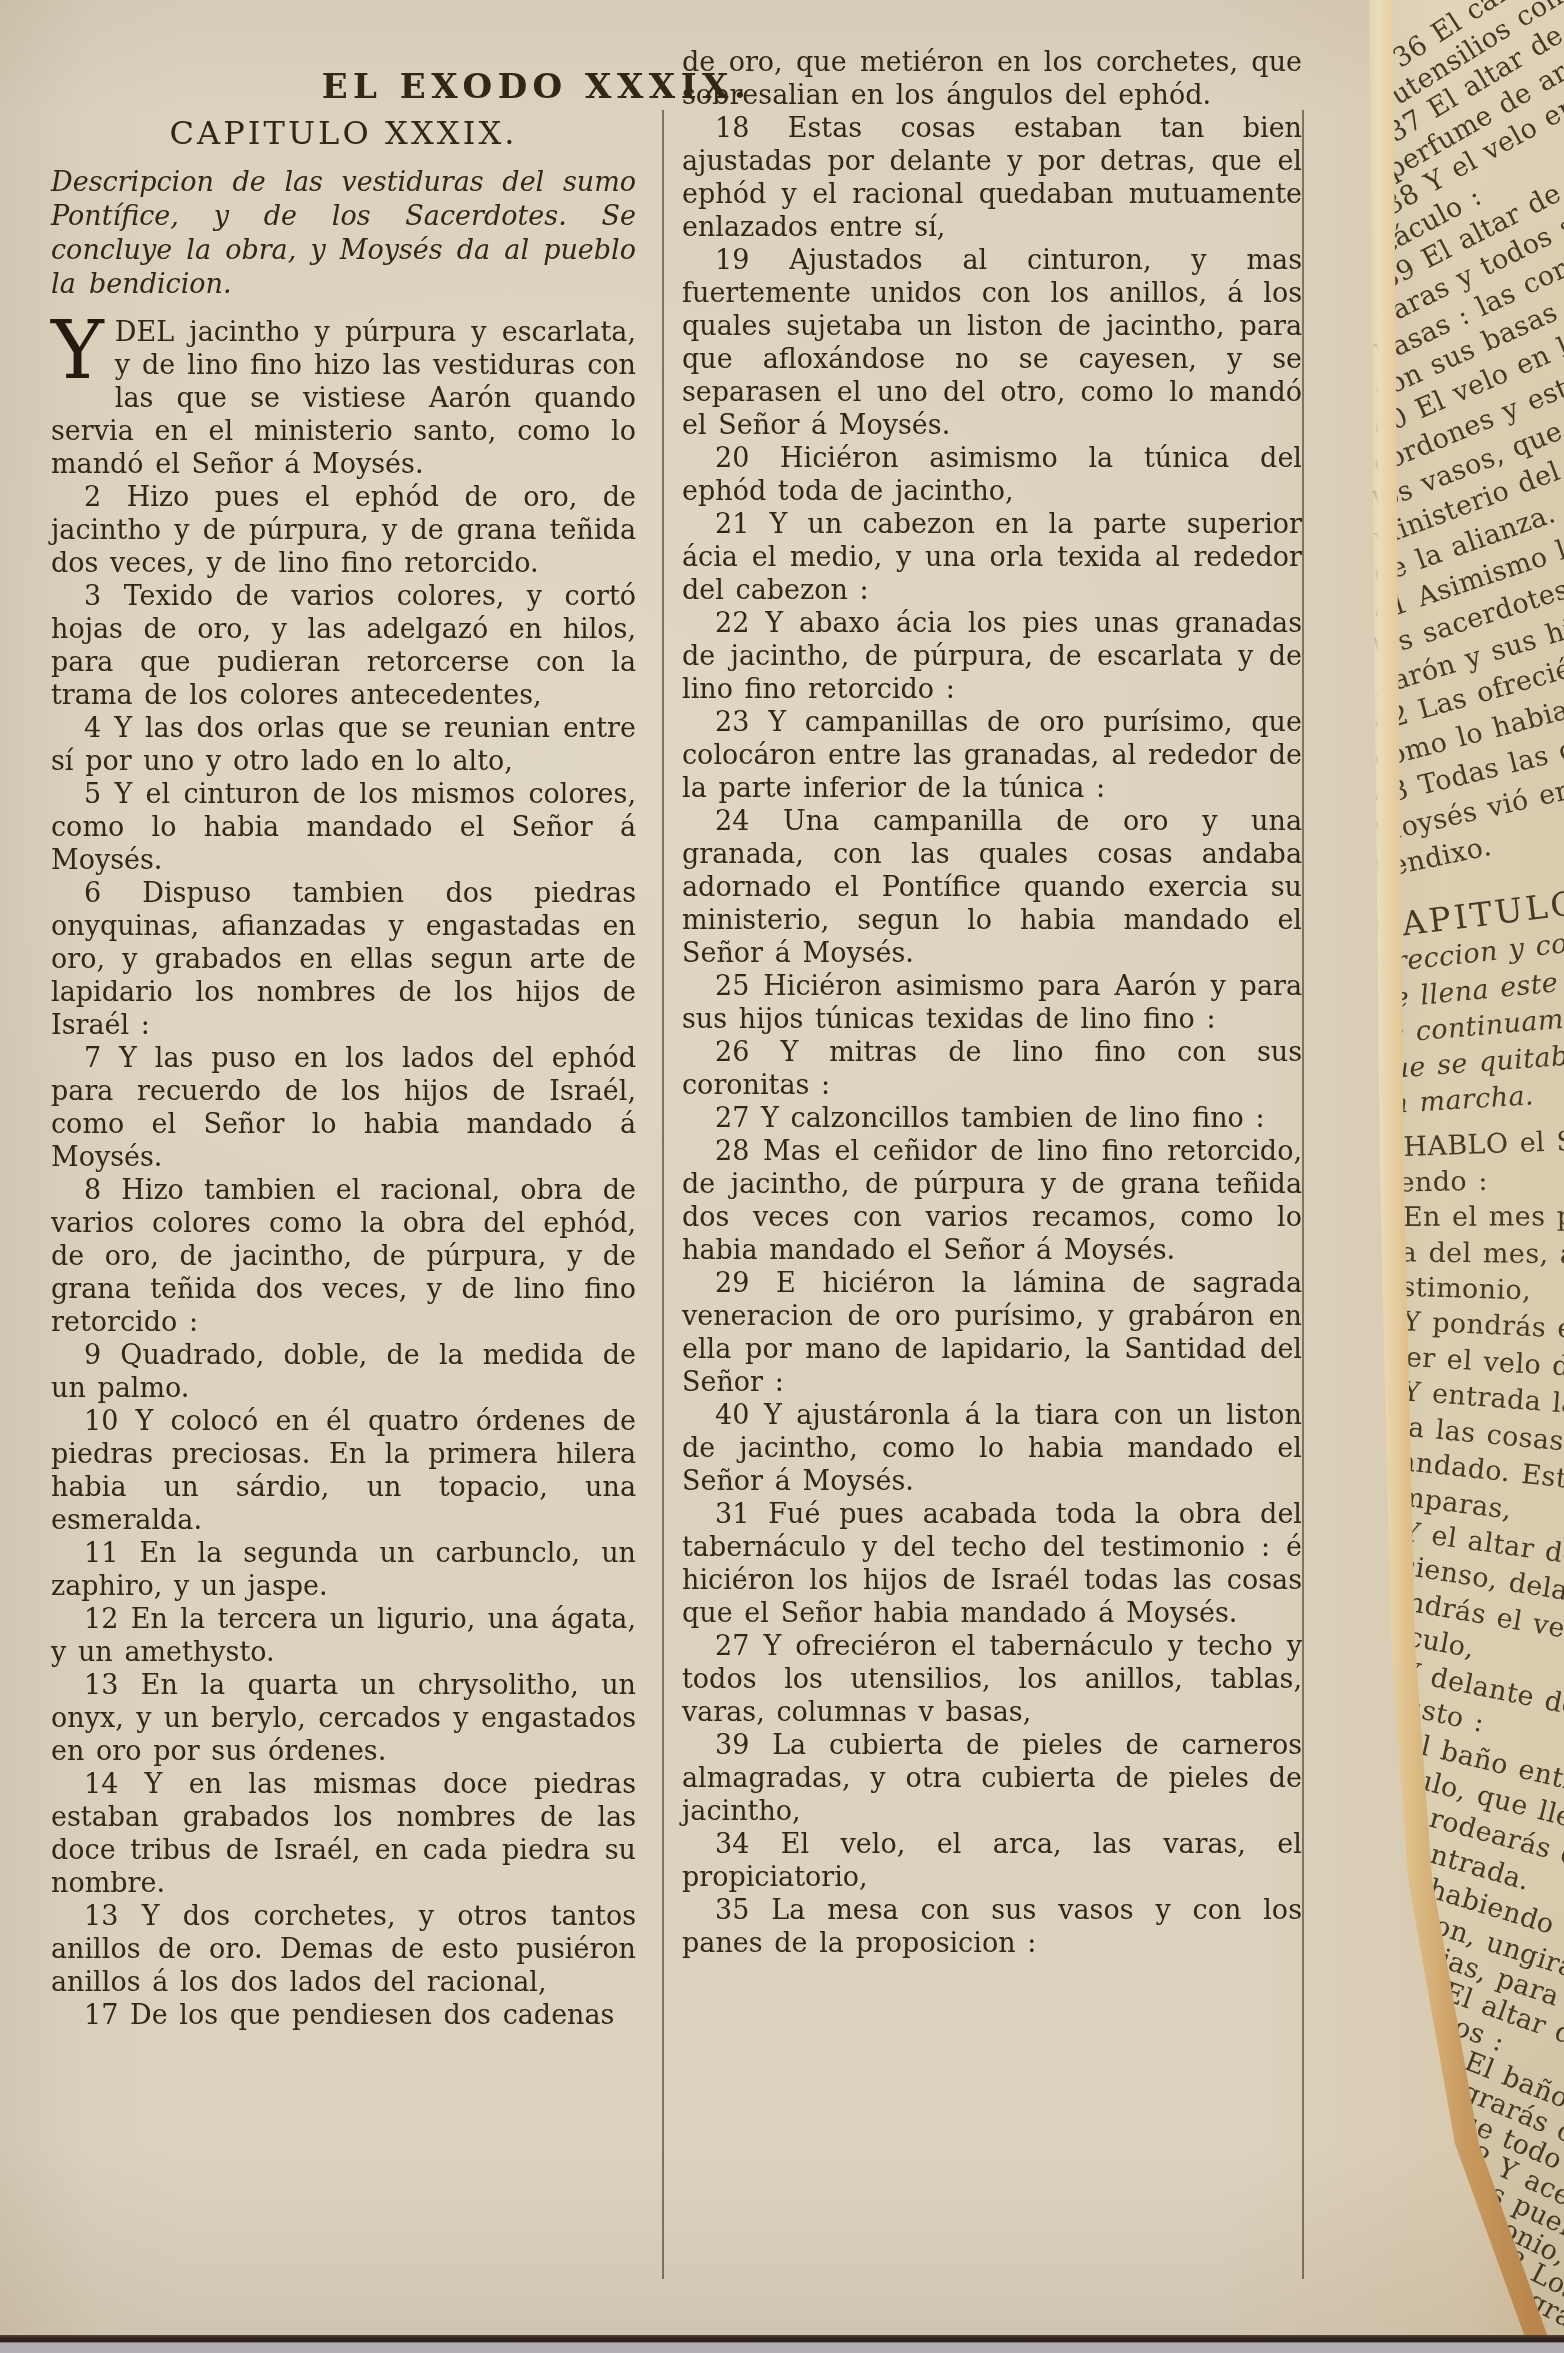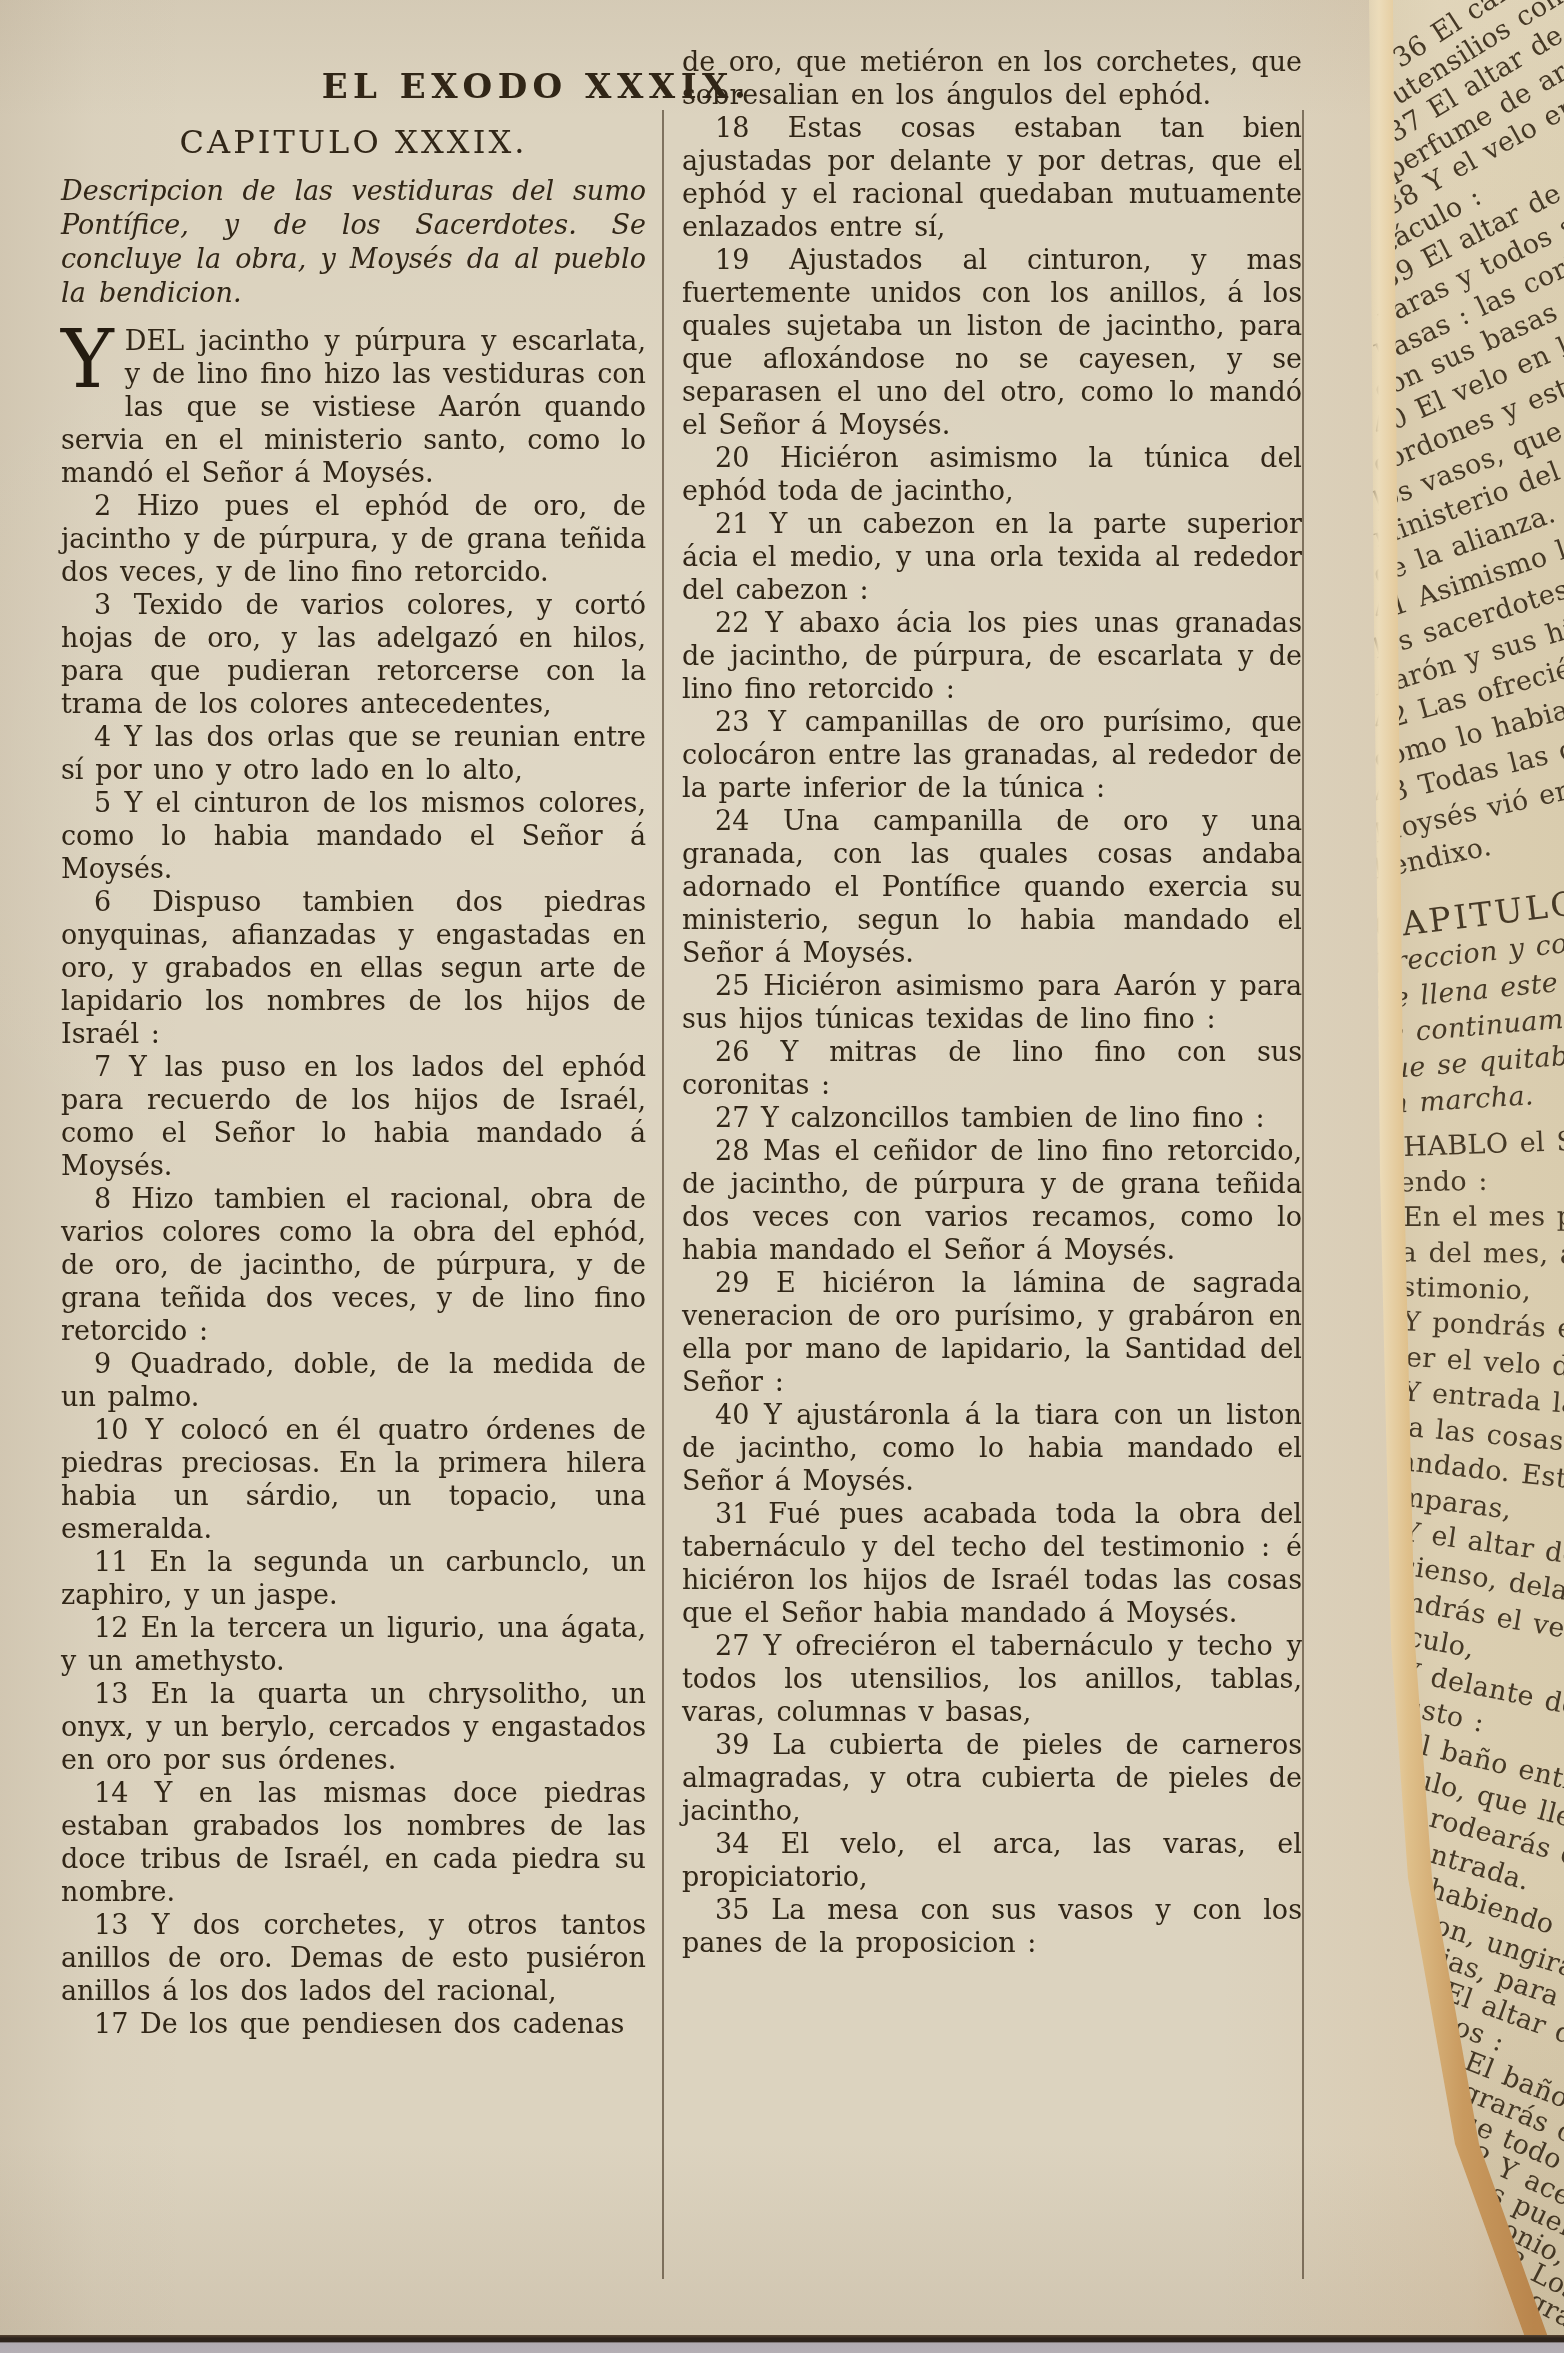--- a/index.html
+++ b/index.html
@@ -43,21 +43,21 @@
     clip-path:polygon(0 0,1369px 0,1374px 626px,1380px 1174px,1391px 1643px,1408px 1878px,1455px 2144px,1531px 2354px,0 2354px);
     color:#312617;
   }
   #running-header{
     position:absolute;left:0;top:66px;width:1041px;text-align:center;
     font-size:34px;font-weight:bold;letter-spacing:5.5px;padding-left:16px;
   }
   .rule{position:absolute;width:2.3px;background:#4d3e2b;opacity:.65;}
   #rule-center{left:662px;top:110px;height:2169px;}
   #rule-right{left:1302px;top:110px;height:2169px;}
-  #col-left{position:absolute;left:61px;top:114px;width:585px;margin-top:9px;}
+  #col-left{position:absolute;left:51px;top:114px;width:585px;}
   #col-right{position:absolute;left:682px;top:45px;width:620px;}
   #chapter-heading{
     margin:0 0 12.5px 0;text-align:center;font-weight:normal;
     font-size:32px;letter-spacing:3.1px;
   }
   #chapter-summary{
     margin:0 0 14px 0;font-style:italic;font-size:27px;line-height:34px;
     text-align:justify;word-spacing:4.7px;
   }
   .verse{

